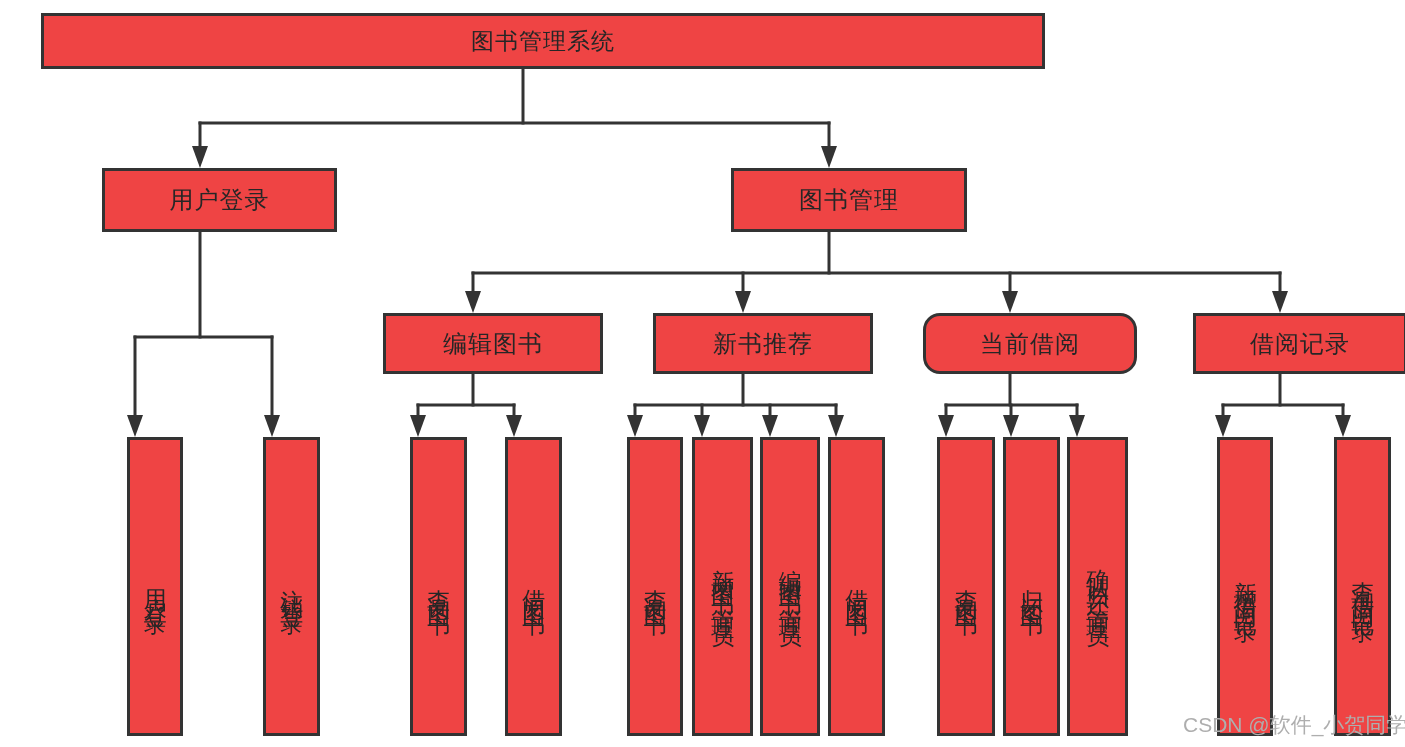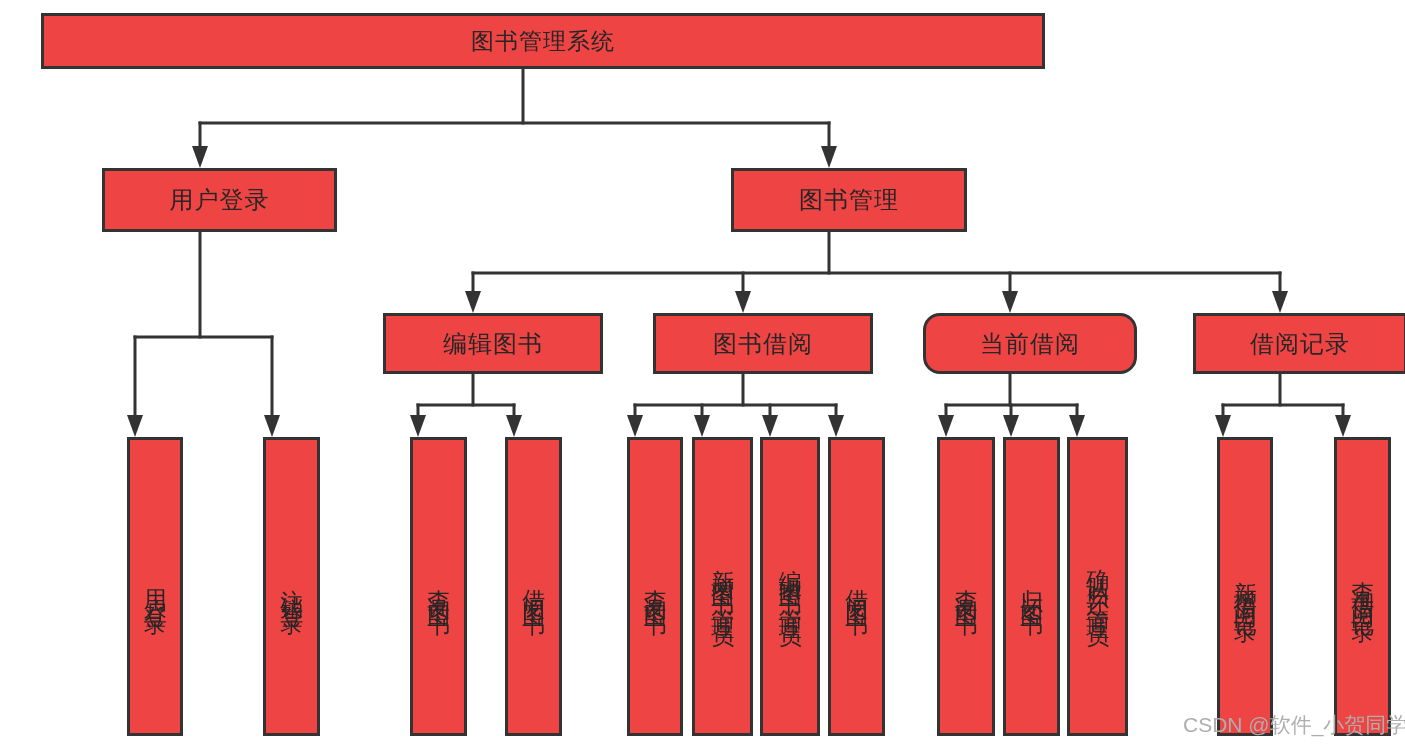--- a/index.html
+++ b/index.html
@@ -123,21 +123,21 @@
       <polygon points="1335,415 1351,415 1343,437"></polygon>
     </g>
   </svg>
 
   <div class="box root-label" style="left:21px;top:13px;width:1004px;height:56px;">图书管理系统</div>
 
   <div class="box h-label" style="left:82px;top:168px;width:235px;height:64px;">用户登录</div>
   <div class="box h-label" style="left:711px;top:168px;width:236px;height:64px;">图书管理</div>
 
   <div class="box h-label" style="left:363px;top:313px;width:220px;height:61px;">编辑图书</div>
-  <div class="box h-label" style="left:633px;top:313px;width:220px;height:61px;">图书借阅</div>
+  <div class="box h-label" style="left:633px;top:313px;width:220px;height:61px;">新书推荐</div>
   <div class="box h-label" style="left:903px;top:313px;width:214px;height:61px;border-radius:17px;">当前借阅</div>
   <div class="box h-label" style="left:1173px;top:313px;width:214px;height:61px;">借阅记录</div>
 
   <div class="box leaf" style="left:107px;top:437px;width:56px;height:299px;">用户登录</div>
   <div class="box leaf" style="left:243px;top:437px;width:57px;height:299px;">注销登录</div>
 
   <div class="box leaf" style="left:390px;top:437px;width:57px;height:299px;">查询图书</div>
   <div class="box leaf" style="left:485px;top:437px;width:57px;height:299px;">借阅图书</div>
 
   <div class="box leaf" style="left:607px;top:437px;width:56px;height:299px;">查询图书</div>

